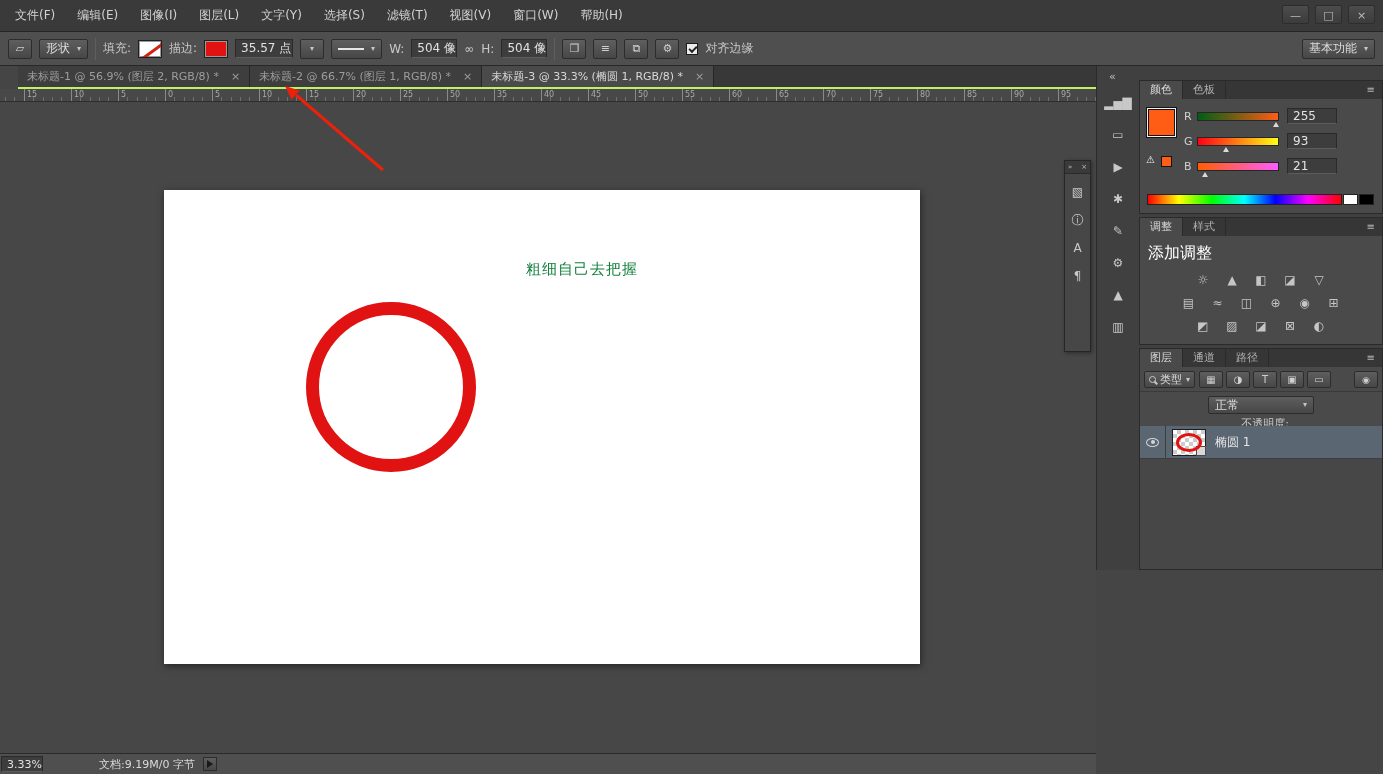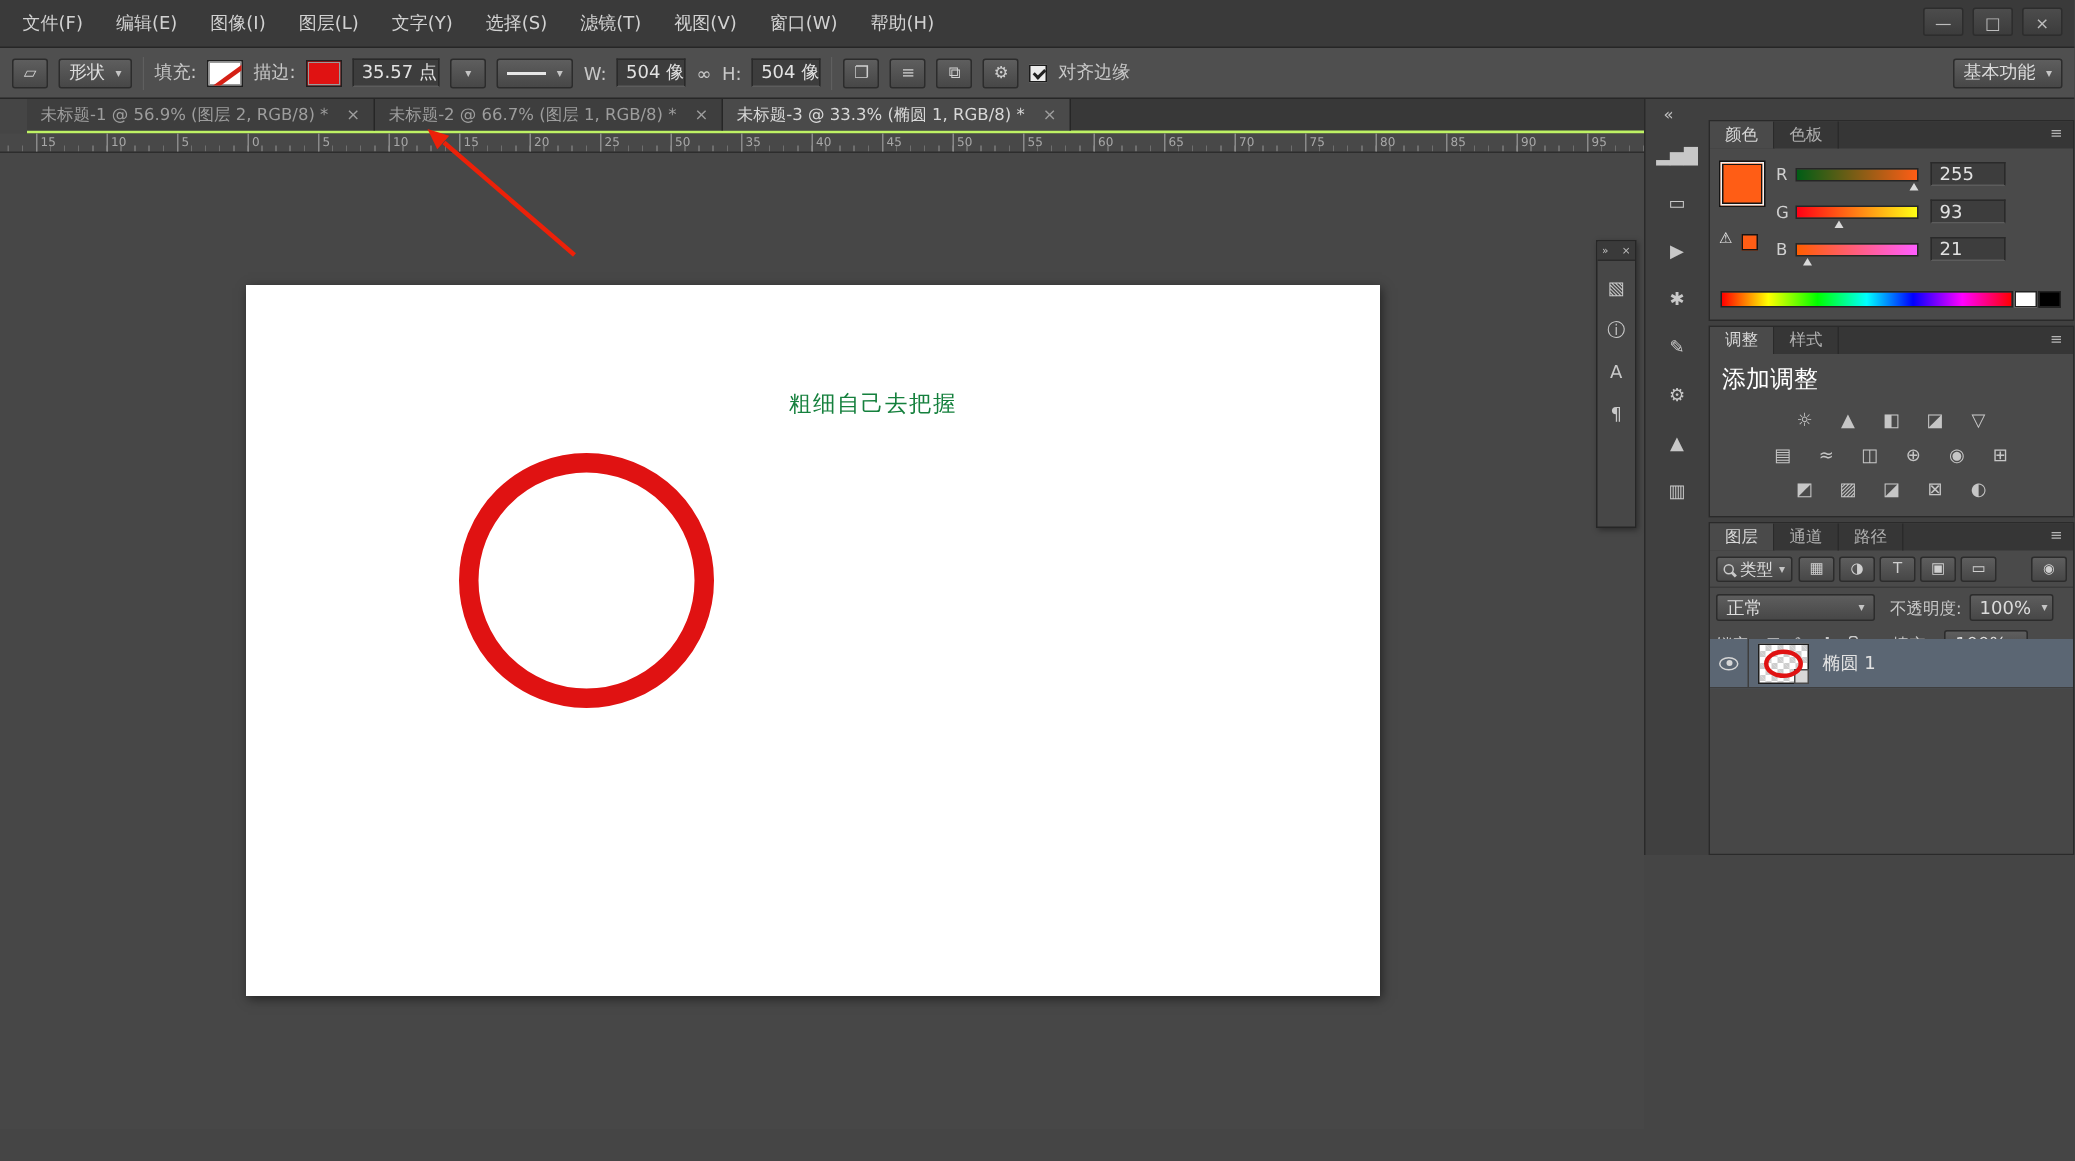--- a/index.html
+++ b/index.html
@@ -97,21 +97,21 @@
   .adj-icon { font-size:12px; color:#c6c6c6; width:18px; text-align:center; line-height:14px; }
 
   
   .layers-panel { flex:1; margin-bottom:0; }
   .lp-filter { display:flex; align-items:center; gap:4px; padding:4px 4px 3px; border-bottom:1px solid #3a3a3a; }
   .filter-dd { height:17px; font-size:11px; gap:4px; padding:0 4px; }
   .mag-icon { width:7px; height:7px; border:1.5px solid #c9c9c9; border-radius:50%; position:relative; display:inline-block; }
   .mag-icon::after { content:""; position:absolute; width:4px; height:1.5px; background:#c9c9c9; transform:rotate(45deg); right:-3px; bottom:-1px; }
   .filter-btn { width:21px; height:17px; font-size:10px; }
   .filter-toggle { margin-left:auto; width:15px; height:17px; font-size:9px; }
-  .lp-blend { display:flex; align-items:center; padding:4px; gap:2px; }
+  .lp-blend { display:flex; align-items:center; padding:4px; gap:2px;flex-direction:column; }
   .blend-dd { width:106px; height:18px; justify-content:space-between; }
   .small-label { font-size:11px; color:#c8c8c8; white-space:nowrap; }
   .op-label { margin-left:8px; }
   .val-dd { width:56px; height:18px; justify-content:space-between; margin-left:3px; }
   .lp-lock { display:flex; align-items:center; padding:2px 4px 6px; gap:6px; border-bottom:1px solid #3a3a3a; }
   .mini-icon { font-size:10px; color:#c9c9c9; width:13px; text-align:center; }
   .fill-label { margin-left:16px; }
   .layers-list { background:#474747; position:absolute; top:77px; left:0; right:0; bottom:0; }
   .layer-row { height:33px; display:flex; align-items:center; border-bottom:1px solid #3e3e3e; }
   .layer-row.selected { background:#5b6673; }
@@ -416,14 +416,21 @@
                 <span class="thumb-badge"></span>
               </span>
             <span class="layer-name">椭圆 1</span>
           </div>
         </div>
       </div>
 
     </div>
   </div>
 
+  <div class="statusbar">
+    <span class="ps-field status-zoom">3.33%</span>
+    <span class="status-doc">
+      <span>文档:9.19M/0 字节</span>
+      <span class="status-play"></span>
+    </span>
+  </div>
 
 </div>
 
 </body></html>

